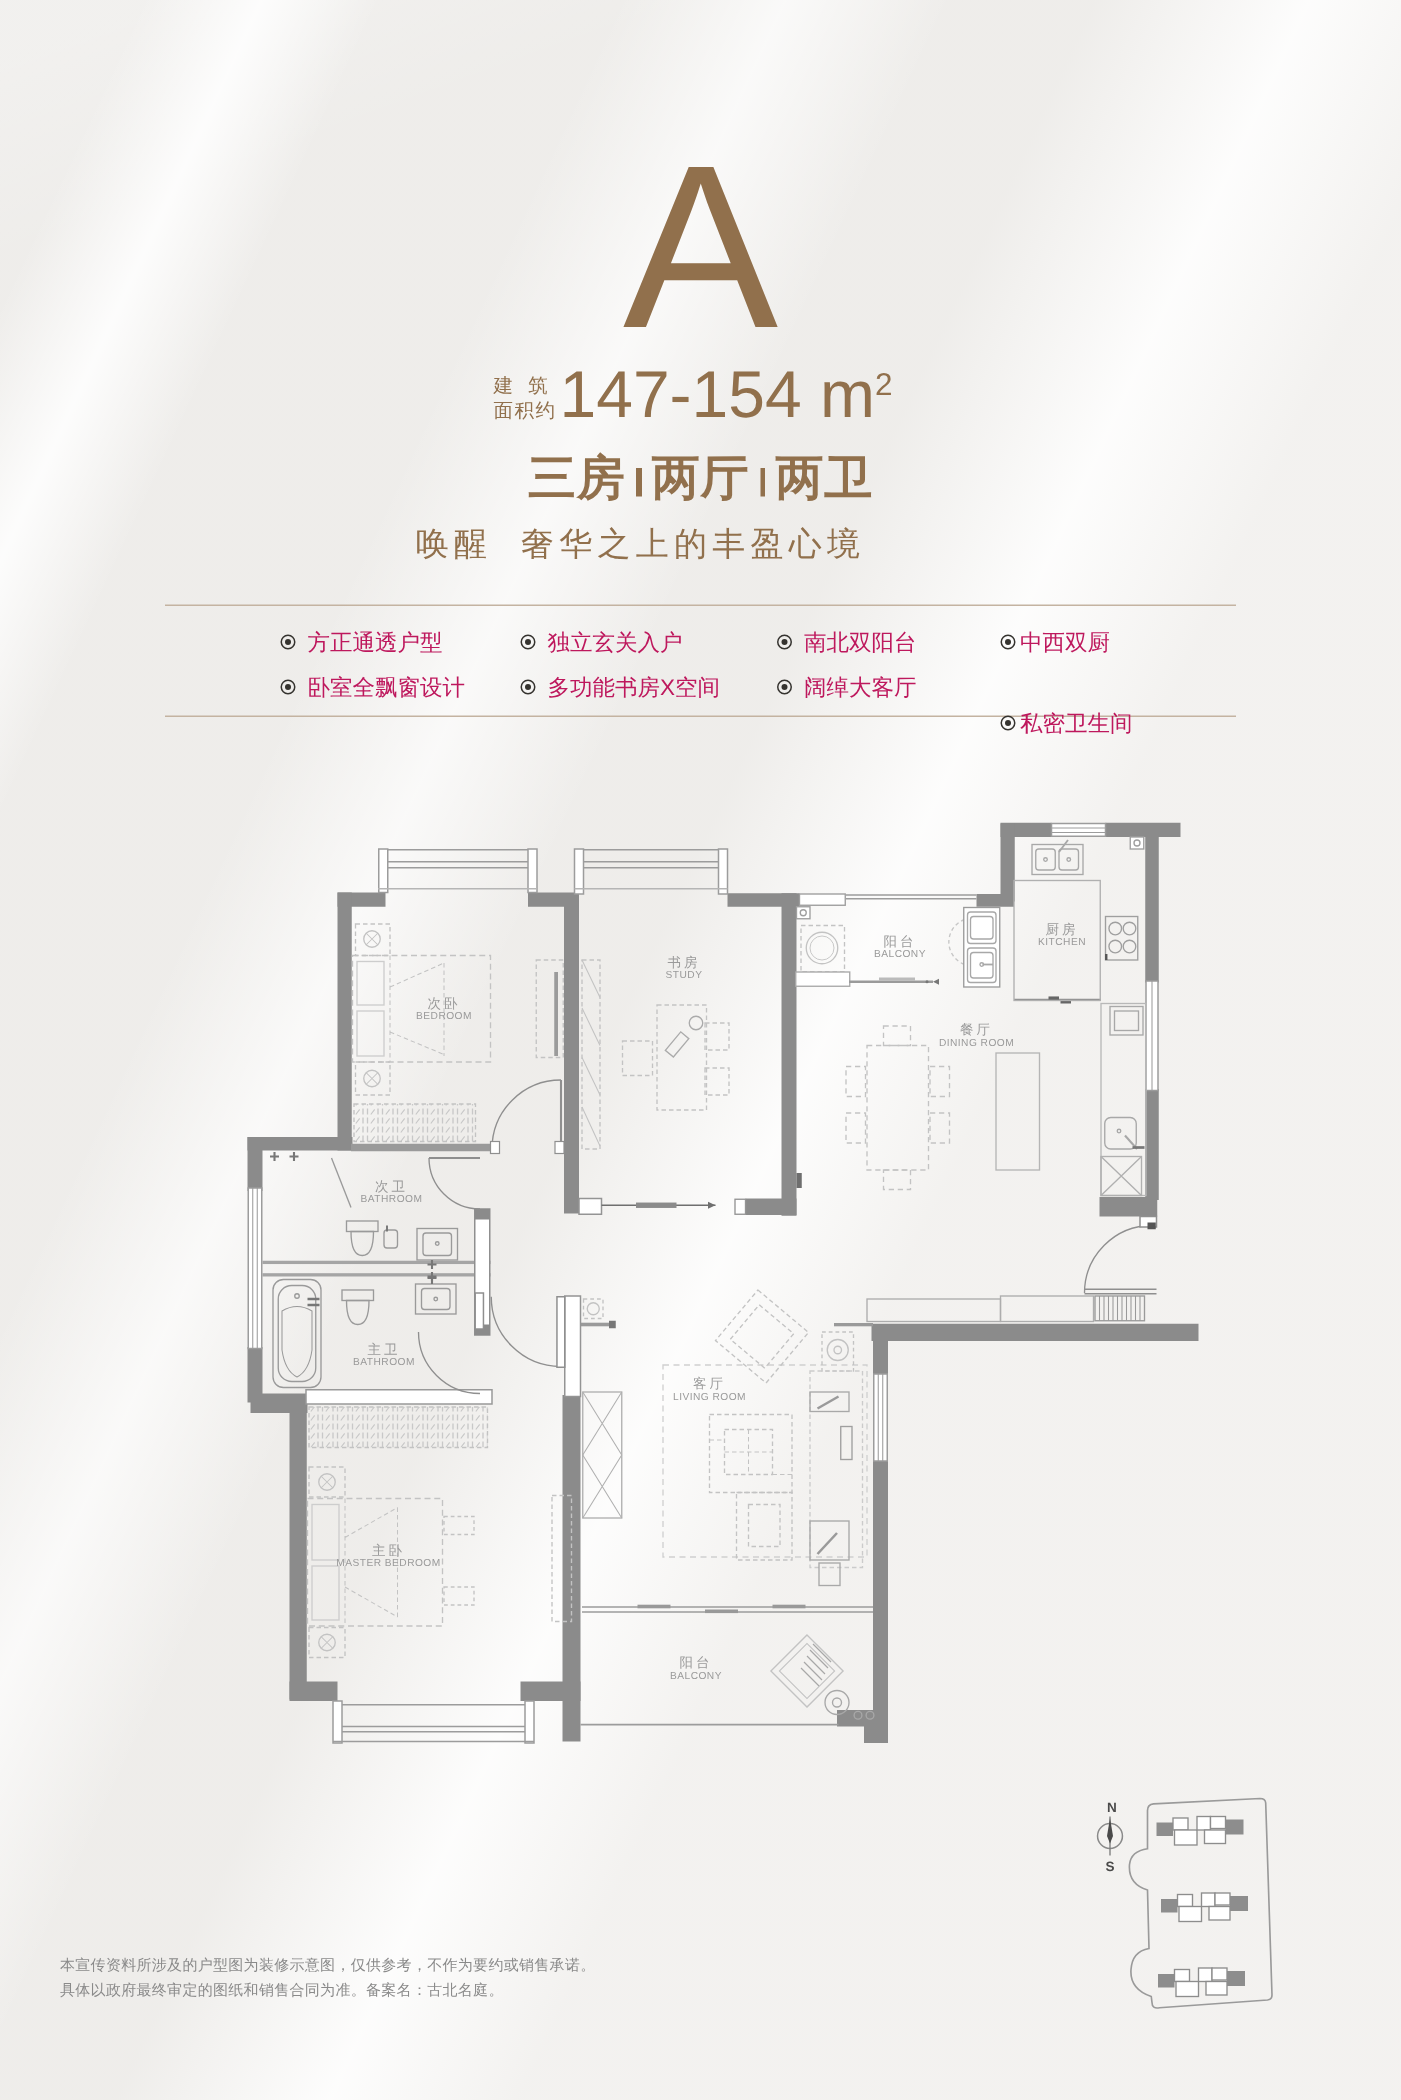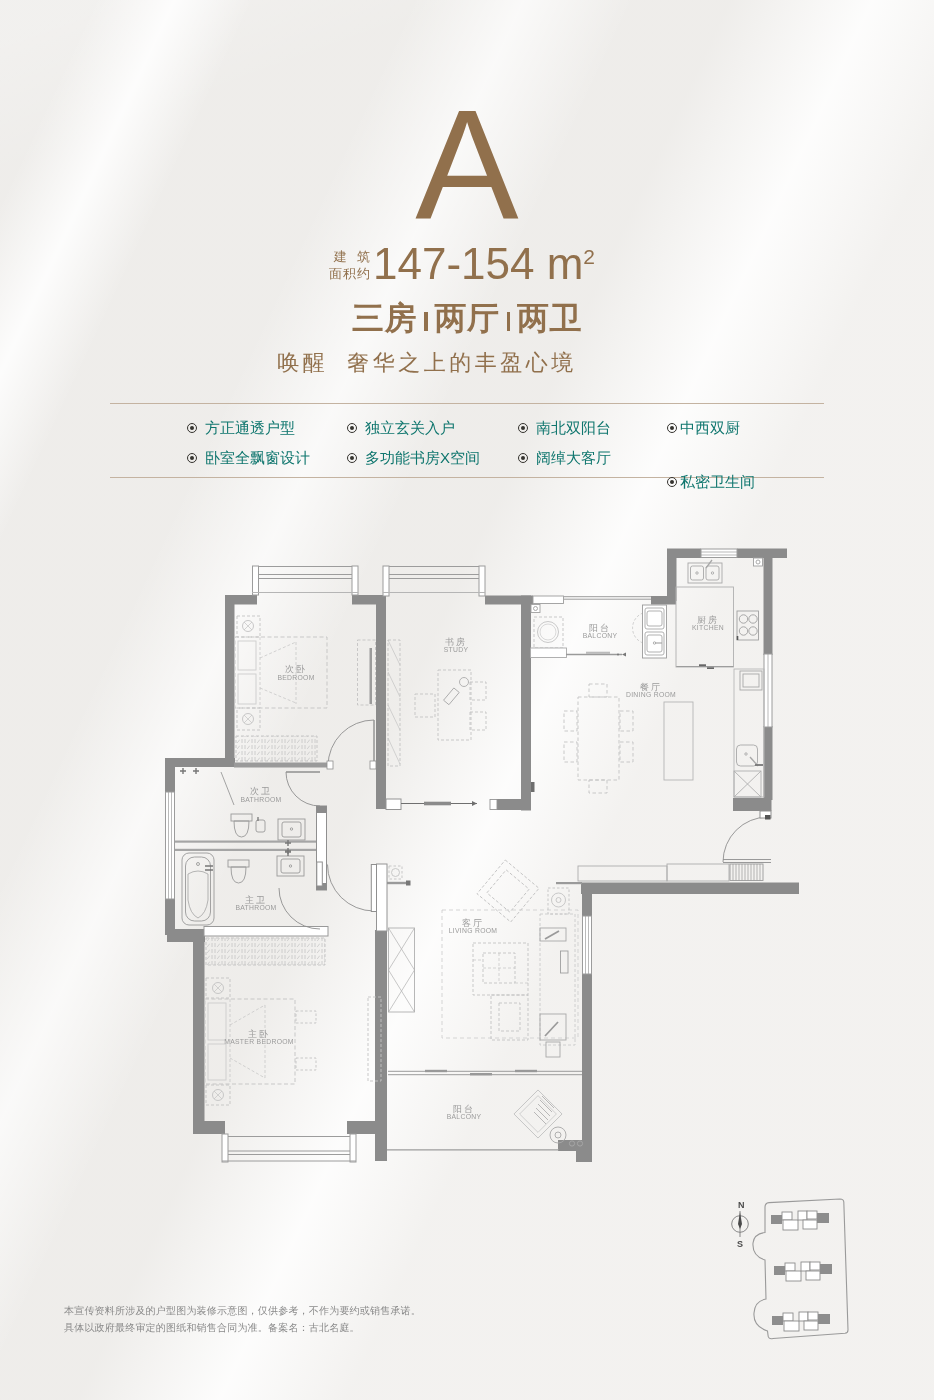--- a/index.html
+++ b/index.html
@@ -7,21 +7,21 @@
        font-family:"Liberation Sans", sans-serif;
        background:#f4f3f1;}
   .sheen{position:absolute;left:0;top:0;width:934px;height:1400px;
     background:
       linear-gradient(115deg, rgba(255,255,255,0) 6%, rgba(255,255,255,0.85) 11%, rgba(255,255,255,0) 16%),
       linear-gradient(115deg, rgba(255,255,255,0) 26%, rgba(255,255,255,0.7) 33%, rgba(255,255,255,0) 40%),
       linear-gradient(115deg, rgba(233,231,228,0.5) 46%, rgba(255,255,255,0.8) 55%, rgba(240,238,236,0.3) 63%),
       linear-gradient(160deg, rgba(255,255,255,0.6) 2%, rgba(255,255,255,0) 10%);
   }
   .abs{position:absolute;}
-  .brown{color:#91704c;text-align:right;}
+  .brown{color:#91704c;}
   .sep{display:inline-block;width:3.5px;height:19px;background:#91704c;margin:0 7px;vertical-align:-2px;}
   .blt{display:inline-block;width:8px;height:8px;border:1.4px solid #35332f;border-radius:50%;position:relative;vertical-align:0px;margin-right:8px;}
   .blt::after{content:"";position:absolute;left:1.7px;top:1.7px;width:4.6px;height:4.6px;background:#35332f;border-radius:50%;}
 </style>
 </head>
 <body>
 <div class="sheen"></div>
 
 <div class="abs brown" style="left:0;top:87px;width:934px;text-align:center;font-size:155px;font-weight:400;line-height:1;">A</div>
 
@@ -30,21 +30,21 @@
 <div class="abs brown" style="left:373px;top:242px;font-size:44px;font-weight:400;line-height:1;">147-154 m<span style="font-size:21px;vertical-align:15px;">2</span></div>
 
 <div class="abs brown" style="left:0;top:297px;width:934px;text-align:center;font-size:32px;font-weight:700;letter-spacing:0.5px;">三房<span class="sep"></span>两厅<span class="sep"></span>两卫</div>
 
 <div class="abs brown" style="left:0;top:348px;width:854px;text-align:center;font-size:22px;letter-spacing:3.5px;">唤醒&nbsp;&nbsp;奢华之上的丰盈心境</div>
 
 <div class="abs" style="left:110px;top:403px;width:714px;height:1px;background:#c4b3a1;"></div>
 
 <div class="abs" style="left:110px;top:477px;width:714px;height:1px;background:#c4b3a1;"></div>
 
-<div class="abs" style="left:0;top:0;width:924px;height:500px;font-size:15px;color:#0f766e;">
+<div class="abs" style="left:0;top:0;width:924px;height:500px;font-size:15px;color:#be185d;">
 
   <div class="abs" style="left:187px;top:419px;"><span class="blt"></span>方正通透户型</div>
 
   <div class="abs" style="left:347px;top:419px;"><span class="blt"></span>独立玄关入户</div>
 
   <div class="abs" style="left:518px;top:419px;"><span class="blt"></span>南北双阳台</div>
 
   <div class="abs" style="left:667px;top:419px;"><span class="blt" style="margin-right:3px;"></span>中西双厨</div>
 
   <div class="abs" style="left:187px;top:449px;"><span class="blt"></span>卧室全飘窗设计</div>
@@ -579,13 +579,13 @@
     <rect x="31" y="25" width="11" height="9" fill="#8d8d8d"></rect>
     <rect x="42" y="22" width="10" height="8" fill="#fff" stroke="#8d8d8d" stroke-width="0.9"></rect>
     <rect x="43" y="30" width="15" height="10" fill="#fff" stroke="#8d8d8d" stroke-width="0.9"></rect>
     <rect x="58" y="21" width="9" height="9" fill="#fff" stroke="#8d8d8d" stroke-width="0.9"></rect>
     <rect x="63" y="30" width="14" height="9" fill="#fff" stroke="#8d8d8d" stroke-width="0.9"></rect>
     <rect x="67" y="21" width="10" height="8" fill="#fff" stroke="#8d8d8d" stroke-width="0.9"></rect>
     <rect x="77" y="23" width="12" height="10" fill="#8d8d8d"></rect>
   </g>
 </svg>
 
-<div class="abs" style="left:64px;top:1302px;font-size:10px;color:#8a8a8a;line-height:17px;letter-spacing:0.2px;">本宣传资料所涉及的户型图为装修示意图，仅供参考，不作为要约或销售承诺。<br>具体以政府最终审定的图纸和销售合同为准。备案名：古北名庭。</div>
+<div class="abs" style="left:40px;top:1302px;font-size:10px;color:#8a8a8a;line-height:17px;letter-spacing:0.2px;">本宣传资料所涉及的户型图为装修示意图，仅供参考，不作为要约或销售承诺。<br>具体以政府最终审定的图纸和销售合同为准。备案名：古北名庭。</div>
 
 </body></html>

